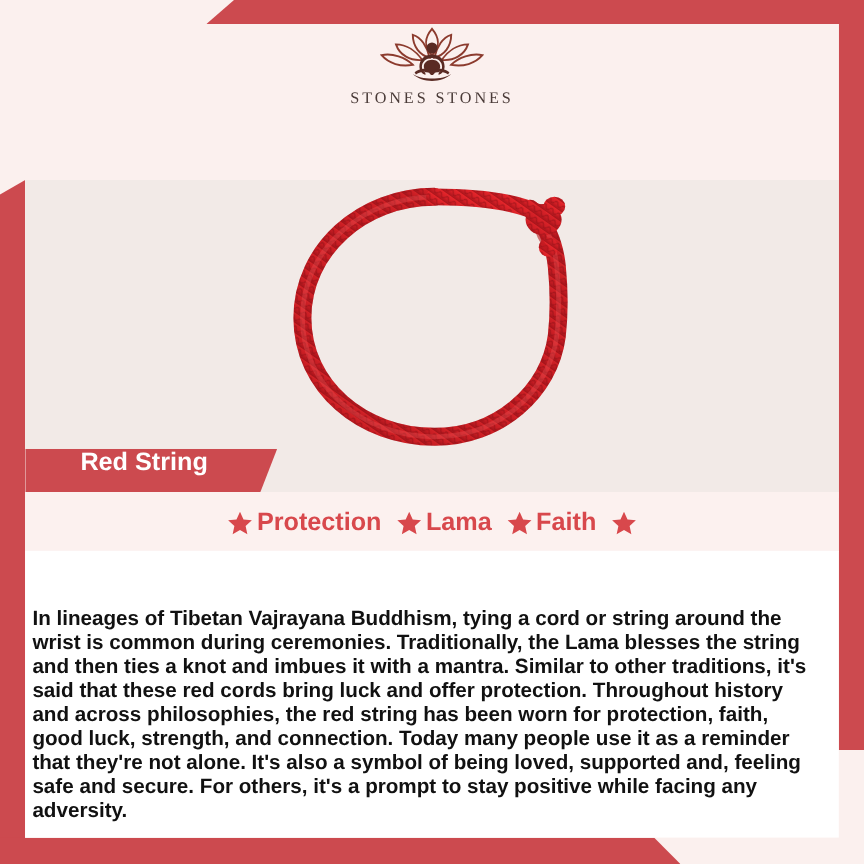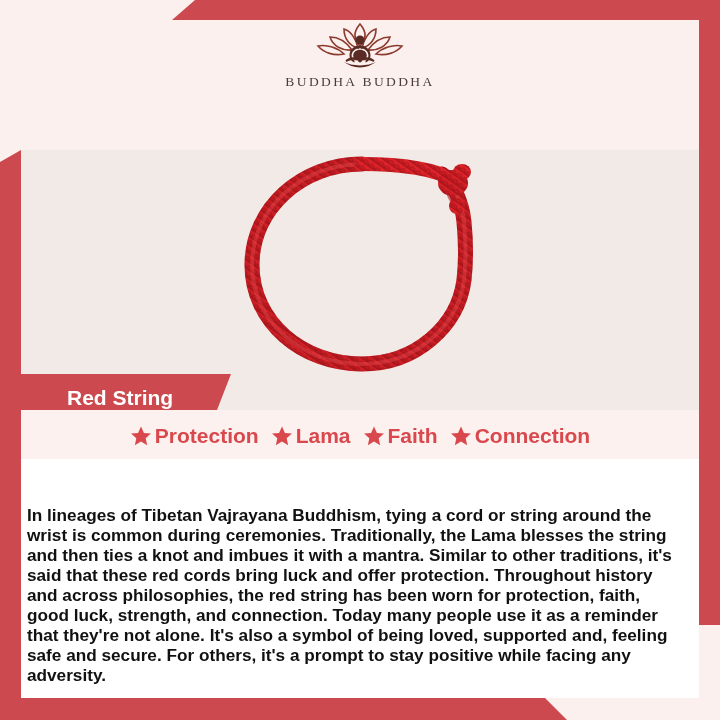--- a/index.html
+++ b/index.html
@@ -117,21 +117,21 @@
 
   
   .tag {
     position: absolute;
     left: 21px; top: 374px;
     height: 36px;
     min-width: 210px;
     background: #cc4a4f;
     clip-path: polygon(0 0, 210px 0, 196px 36px, 0 36px);
     display: flex;
-    align-items: flex-end;
+    align-items: flex-start;
   }
   .tag-text {
     color: #ffffff;
     font-size: 21px;
     font-weight: bold;
     padding-left: 46px;
     white-space: nowrap;
   }
 
   
@@ -202,21 +202,21 @@
       </g>
       <g fill="#5a2b24">
         <circle cx="60" cy="22" r="4.6"></circle>
         <path d="M60 27.5 C53.5 27.5, 49.5 32, 49.5 37.5 C49.5 41, 51.5 43.5, 54.5 44.5 L54.5 42.5 C52.5 41.6, 51.6 39.8, 51.6 37.6 C51.6 33.6, 55 30.3, 60 30.3 C65 30.3, 68.4 33.6, 68.4 37.6 C68.4 39.8, 67.5 41.6, 65.5 42.5 L65.5 44.5 C68.5 43.5, 70.5 41, 70.5 37.5 C70.5 32, 66.5 27.5, 60 27.5 Z"></path>
         <path d="M60 31.8 C56.2 31.8, 53.2 34.2, 53.2 37.4 C53.2 40, 55 42, 57.6 42.6 C58.4 43.9, 59.1 44.6, 60 44.6 C60.9 44.6, 61.6 43.9, 62.4 42.6 C65 42, 66.8 40, 66.8 37.4 C66.8 34.2, 63.8 31.8, 60 31.8 Z"></path>
         <path d="M44 43.6 C48 47.6, 54 49.4, 60 49.4 C66 49.4, 72 47.6, 76 43.6 C72.5 46.2, 66.5 47.4, 60 47.4 C53.5 47.4, 47.5 46.2, 44 43.6 Z"></path>
         <path d="M45.5 42.2 C49 39.6, 53.5 38.2, 57 40.4 L56 42.4 C53.5 41, 49.8 42.2, 46.6 44 Z"></path>
         <path d="M74.5 42.2 C71 39.6, 66.5 38.2, 63 40.4 L64 42.4 C66.5 41, 70.2 42.2, 73.4 44 Z"></path>
       </g>
     </svg>
-    <div class="logo-word">BUDDHA BUDDHA</div>
+    <div class="logo-word">STONES STONES</div>
   </div>
 
 
   <div class="bracelet-area">
     <svg class="bracelet-svg" width="300" height="230" viewBox="0 0 300 230">
       <defs>
         <linearGradient id="cordg" x1="0" y1="0" x2="0" y2="1">
           <stop offset="0%" stop-color="#e5262b"></stop>
           <stop offset="50%" stop-color="#d41f26"></stop>
           <stop offset="100%" stop-color="#a8151b"></stop>
@@ -283,21 +283,20 @@
         <polygon points="12,1.6 15.2,8.6 22.8,9.4 17.1,14.5 18.7,22 12,18.1 5.3,22 6.9,14.5 1.2,9.4 8.8,8.6" fill="#d8484c"></polygon>
       </svg>
       <span class="feature-label">Faith</span>
     </div>
 
 
     <div class="feature">
       <svg class="star-icon" viewBox="0 0 24 24">
         <polygon points="12,1.6 15.2,8.6 22.8,9.4 17.1,14.5 18.7,22 12,18.1 5.3,22 6.9,14.5 1.2,9.4 8.8,8.6" fill="#d8484c"></polygon>
       </svg>
-      <span class="feature-label">Connection</span>
     </div>
 
   </div>
 
   <div class="copy-card">
     <div class="copy-text">In lineages of Tibetan Vajrayana Buddhism, tying a cord or string around the wrist is common during ceremonies. Traditionally, the Lama blesses the string and then ties a knot and imbues it with a mantra. Similar to other traditions, it's said that these red cords bring luck and offer protection. Throughout history and across philosophies, the red string has been worn for protection, faith, good luck, strength, and connection. Today many people use it as a reminder that they're not alone. It's also a symbol of being loved, supported and, feeling safe and secure. For others, it's a prompt to stay positive while facing any adversity.</div>
   </div>
 
 </div>
 

